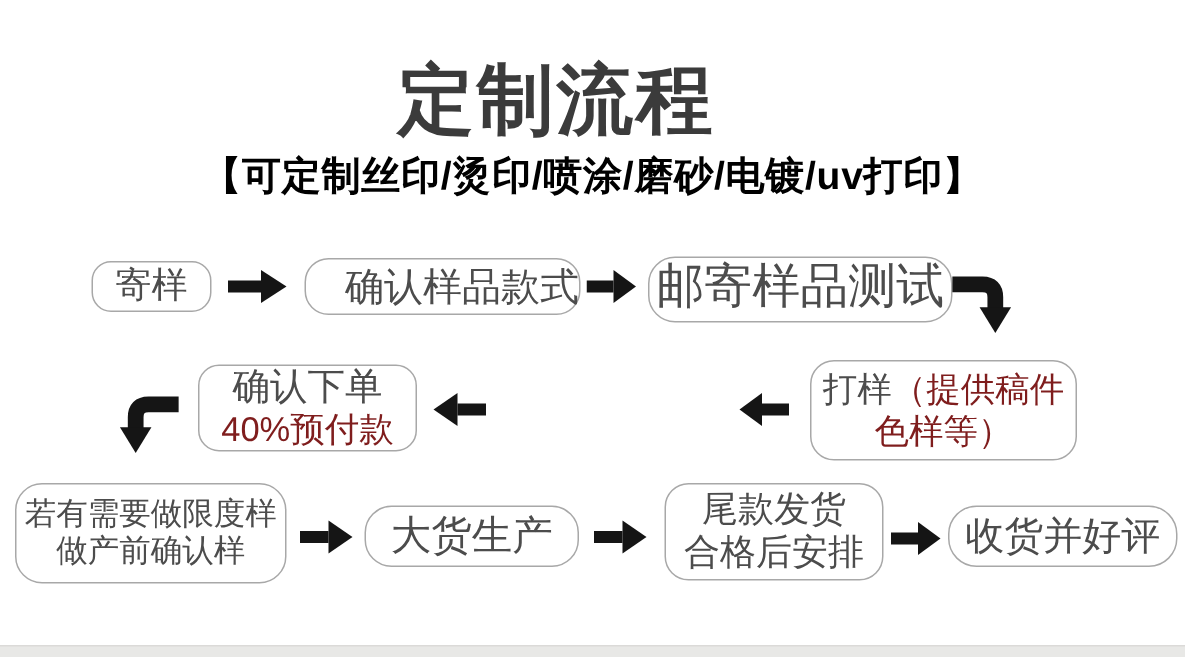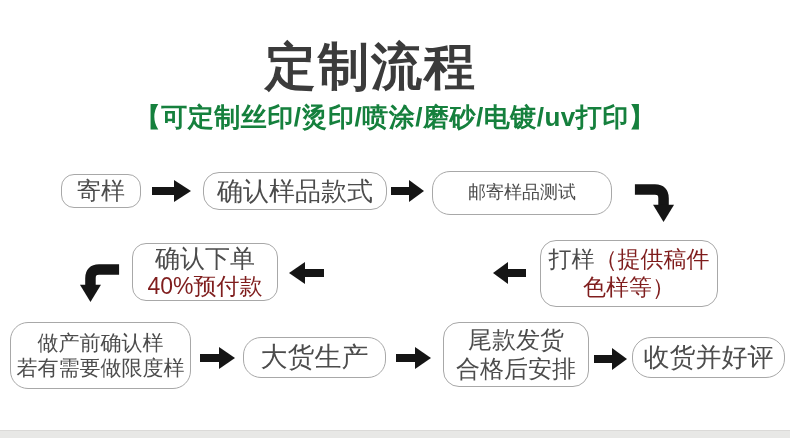--- a/index.html
+++ b/index.html
@@ -22,43 +22,43 @@
     color:#3b3b3b;
     letter-spacing:2px;
     transform:translateX(-24px);
   }
   .subtitle{
     position:absolute;
     left:0;top:100px;width:790px;
     text-align:center;
     font-size:26px;
     font-weight:600;
-    color:#15803d;
+    color:#000000;
     letter-spacing:0.5px;
   }
   .box{
     position:absolute;
     box-sizing:border-box;
     border:1px solid #a8a8a8;
     background:#ffffff;
     border-radius:16px;
     display:flex;
     flex-direction:column;
     align-items:center;
     justify-content:center;
     color:#4c4c4c;
     line-height:1.18;
     text-align:center;
     white-space:nowrap;
   }
   .red{color:#7f1d1d;}
   
   #n1{left:61px;top:174px;width:80px;height:34px;font-size:24px;border-radius:13px;}
-  #n2{left:203px;top:172px;width:184px;height:38px;font-size:26px;}
-  #n3{left:432px;top:171px;width:180px;height:44px;font-size:18px;border-radius:18px;}
+  #n2{left:203px;top:172px;width:184px;height:38px;font-size:26px;align-items:flex-end;}
+  #n3{left:432px;top:171px;width:203px;height:44px;font-size:32px;border-radius:18px;font-family:Liberation Mono, monospace;}
   
   #n4{left:540px;top:240px;width:178px;height:67px;font-size:23px;}
   #n5{left:333px;top:251px;width:152px;height:44px;font-size:26px;border-radius:18px;}
   #n6{left:132px;top:243px;width:146px;height:58px;font-size:25px;border-radius:14px;}
   #n6 .line2{font-size:23px;}
   
   #n7{left:10px;top:322px;width:181px;height:67px;font-size:21px;border-radius:18px;}
   #n8{left:243px;top:337px;width:143px;height:41px;font-size:27px;border-radius:18px;}
   #n9{left:443px;top:322px;width:146px;height:65px;font-size:24px;}
   #n10{left:632px;top:337px;width:153px;height:41px;font-size:26px;border-radius:19px;}
@@ -138,22 +138,22 @@
   </div>
 
   <div class="arrow" style="left:79px;top:261px;">
     <svg width="42" height="42" viewBox="0 0 44 44">
       <path d="M42 9 H21 Q12 9 12 18 V26" fill="none" stroke="#151515" stroke-width="11"></path>
       <polygon points="1,25 23,25 12,43" fill="#151515"></polygon>
     </svg>
   </div>
 
   <div class="box" id="n7">
+    <span>若有需要做限度样</span>
     <span>做产前确认样</span>
-    <span>若有需要做限度样</span>
   </div>
 
   <div class="arrow" style="left:200px;top:346px;">
     <svg width="36" height="24" viewBox="0 0 36 24">
         <rect x="0" y="8" width="19" height="8" fill="#151515"></rect>
         <polygon points="19,1 35,12 19,23" fill="#151515"></polygon>
       </svg>
   </div>
 
   <div class="box" id="n8">

